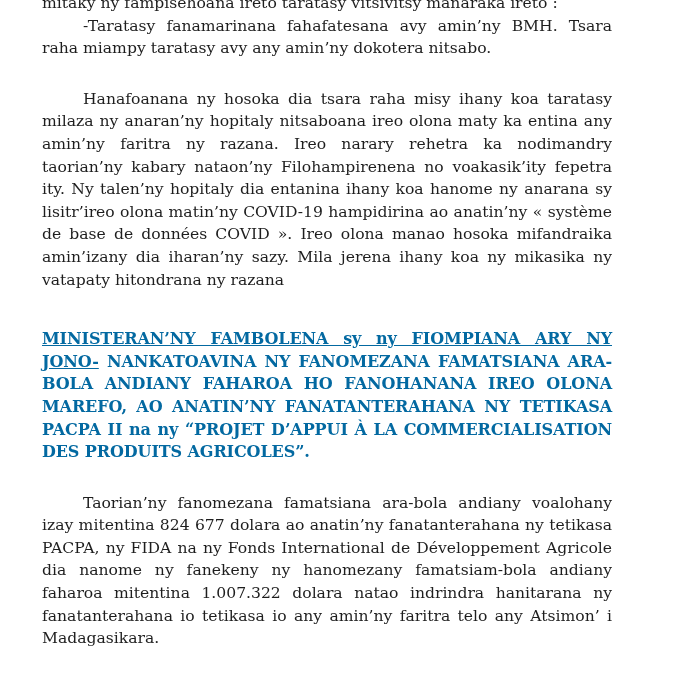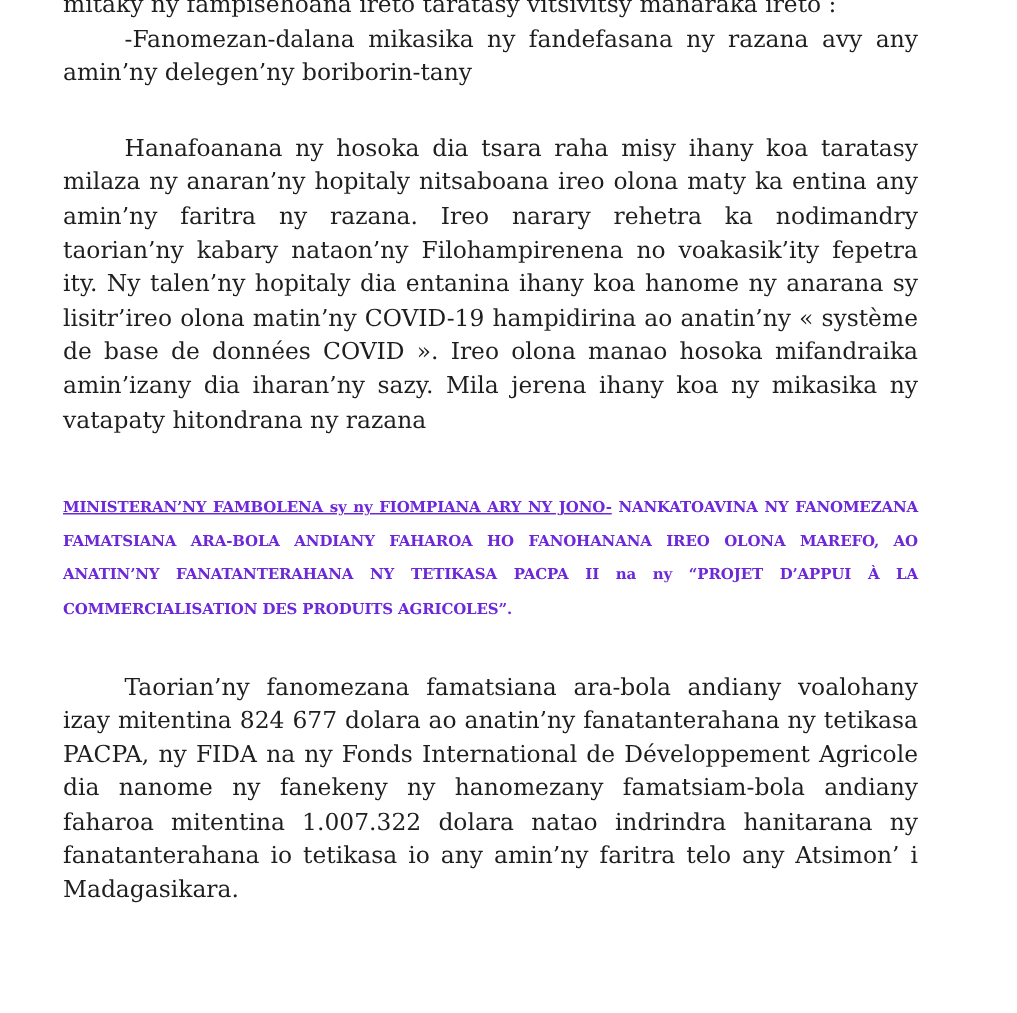--- a/index.html
+++ b/index.html
@@ -8,33 +8,33 @@
       position: absolute; left: 42px; top: -8px; width: 570px;
       font-family: "DejaVu Serif", "Liberation Serif", serif;
       font-size: 15.6px; color: #1e1e1e; line-height: 22.6px;
       text-align: justify;
     }
     .page p { margin: 0; }
     .indent { text-indent: 41px; }
     .gap-lg { height: 37px; }
     .heading {
       font-family: "DejaVu Serif", "Liberation Serif", serif;
-      font-weight: bold; font-size: 10px; line-height: 22.6px;
-      color: #6d28d9; text-align: justify; letter-spacing: -0.1px;
+      font-weight: bold; font-size: 16px; line-height: 22.6px;
+      color: #0369a1; text-align: justify; letter-spacing: -0.1px;
     }
     .heading .ul { text-decoration: underline; }
     .jlast { text-align-last: left; }
     .gap-md { height: 28px; }
   </style>
 </head>
 <body>
 
 <div class="page">
   <p class="jlast">mitaky ny fampisehoana ireto taratasy vitsivitsy manaraka ireto :</p>
-  <p class="indent">-Fanomezan-dalana mikasika ny fandefasana ny razana avy any amin’ny delegen’ny boriborin-tany</p>
+  <p class="indent">-Taratasy fanamarinana fahafatesana avy amin’ny BMH. Tsara raha miampy taratasy avy any amin’ny dokotera nitsabo.</p>
   <div class="gap-md"></div>
   <p class="indent">Hanafoanana ny hosoka dia tsara raha misy ihany koa taratasy milaza ny anaran’ny hopitaly nitsaboana ireo olona maty ka entina any amin’ny faritra ny razana. Ireo narary rehetra ka nodimandry taorian’ny kabary nataon’ny Filohampirenena no voakasik’ity fepetra ity. Ny talen’ny hopitaly dia entanina ihany koa hanome ny anarana sy lisitr’ireo olona matin’ny COVID-19 hampidirina ao anatin’ny « système de base de données COVID ». Ireo olona manao hosoka mifandraika amin’izany dia iharan’ny sazy. Mila jerena ihany koa ny mikasika ny vatapaty hitondrana ny razana</p>
   <div class="gap-lg"></div>
   <p class="heading"><span class="ul">MINISTERAN’NY FAMBOLENA sy ny FIOMPIANA ARY NY JONO-</span> <span>NANKATOAVINA NY FANOMEZANA FAMATSIANA ARA-BOLA ANDIANY FAHAROA HO FANOHANANA IREO OLONA MAREFO, AO ANATIN’NY FANATANTERAHANA NY TETIKASA PACPA II na ny “PROJET D’APPUI À LA COMMERCIALISATION DES PRODUITS AGRICOLES”.</span></p>
   <div class="gap-md"></div>
   <p class="indent">Taorian’ny fanomezana famatsiana ara-bola andiany voalohany izay mitentina 824 677 dolara ao anatin’ny fanatanterahana ny tetikasa PACPA, ny FIDA na ny Fonds International de Développement Agricole dia nanome ny fanekeny ny hanomezany famatsiam-bola andiany faharoa mitentina 1.007.322 dolara natao indrindra hanitarana ny fanatanterahana io tetikasa io any amin’ny faritra telo any Atsimon’ i Madagasikara.</p>
 
 </div>
 
 </body></html>

